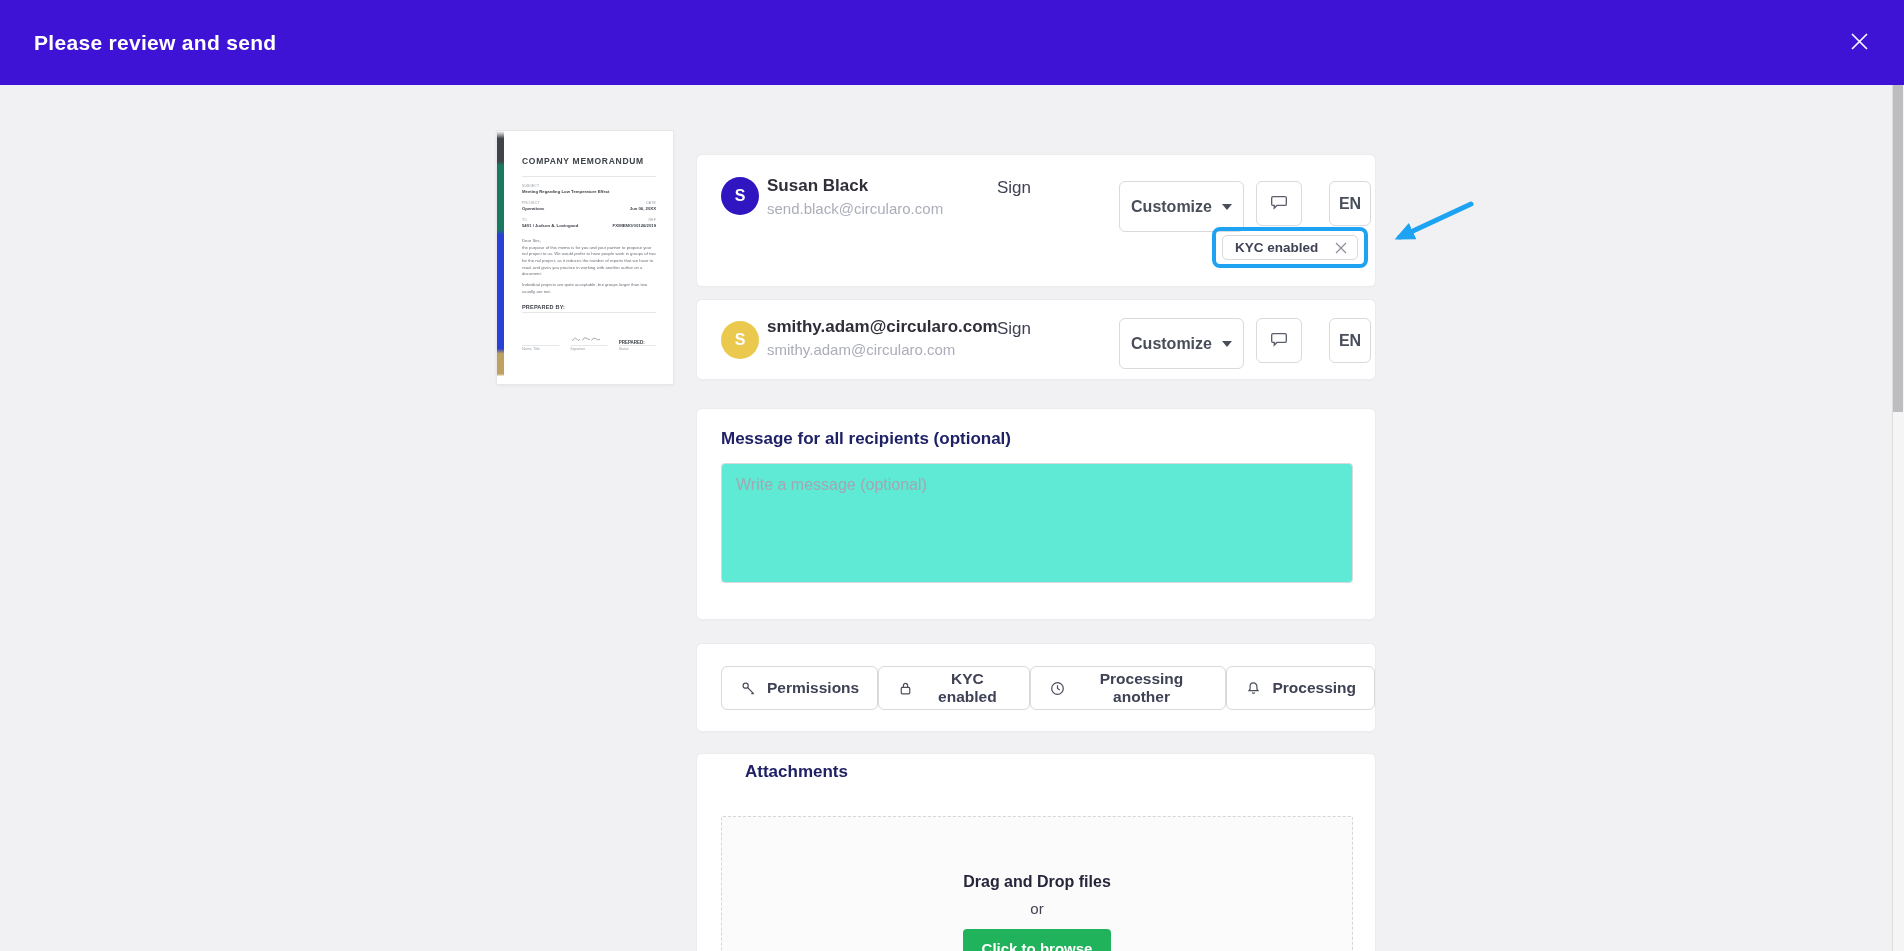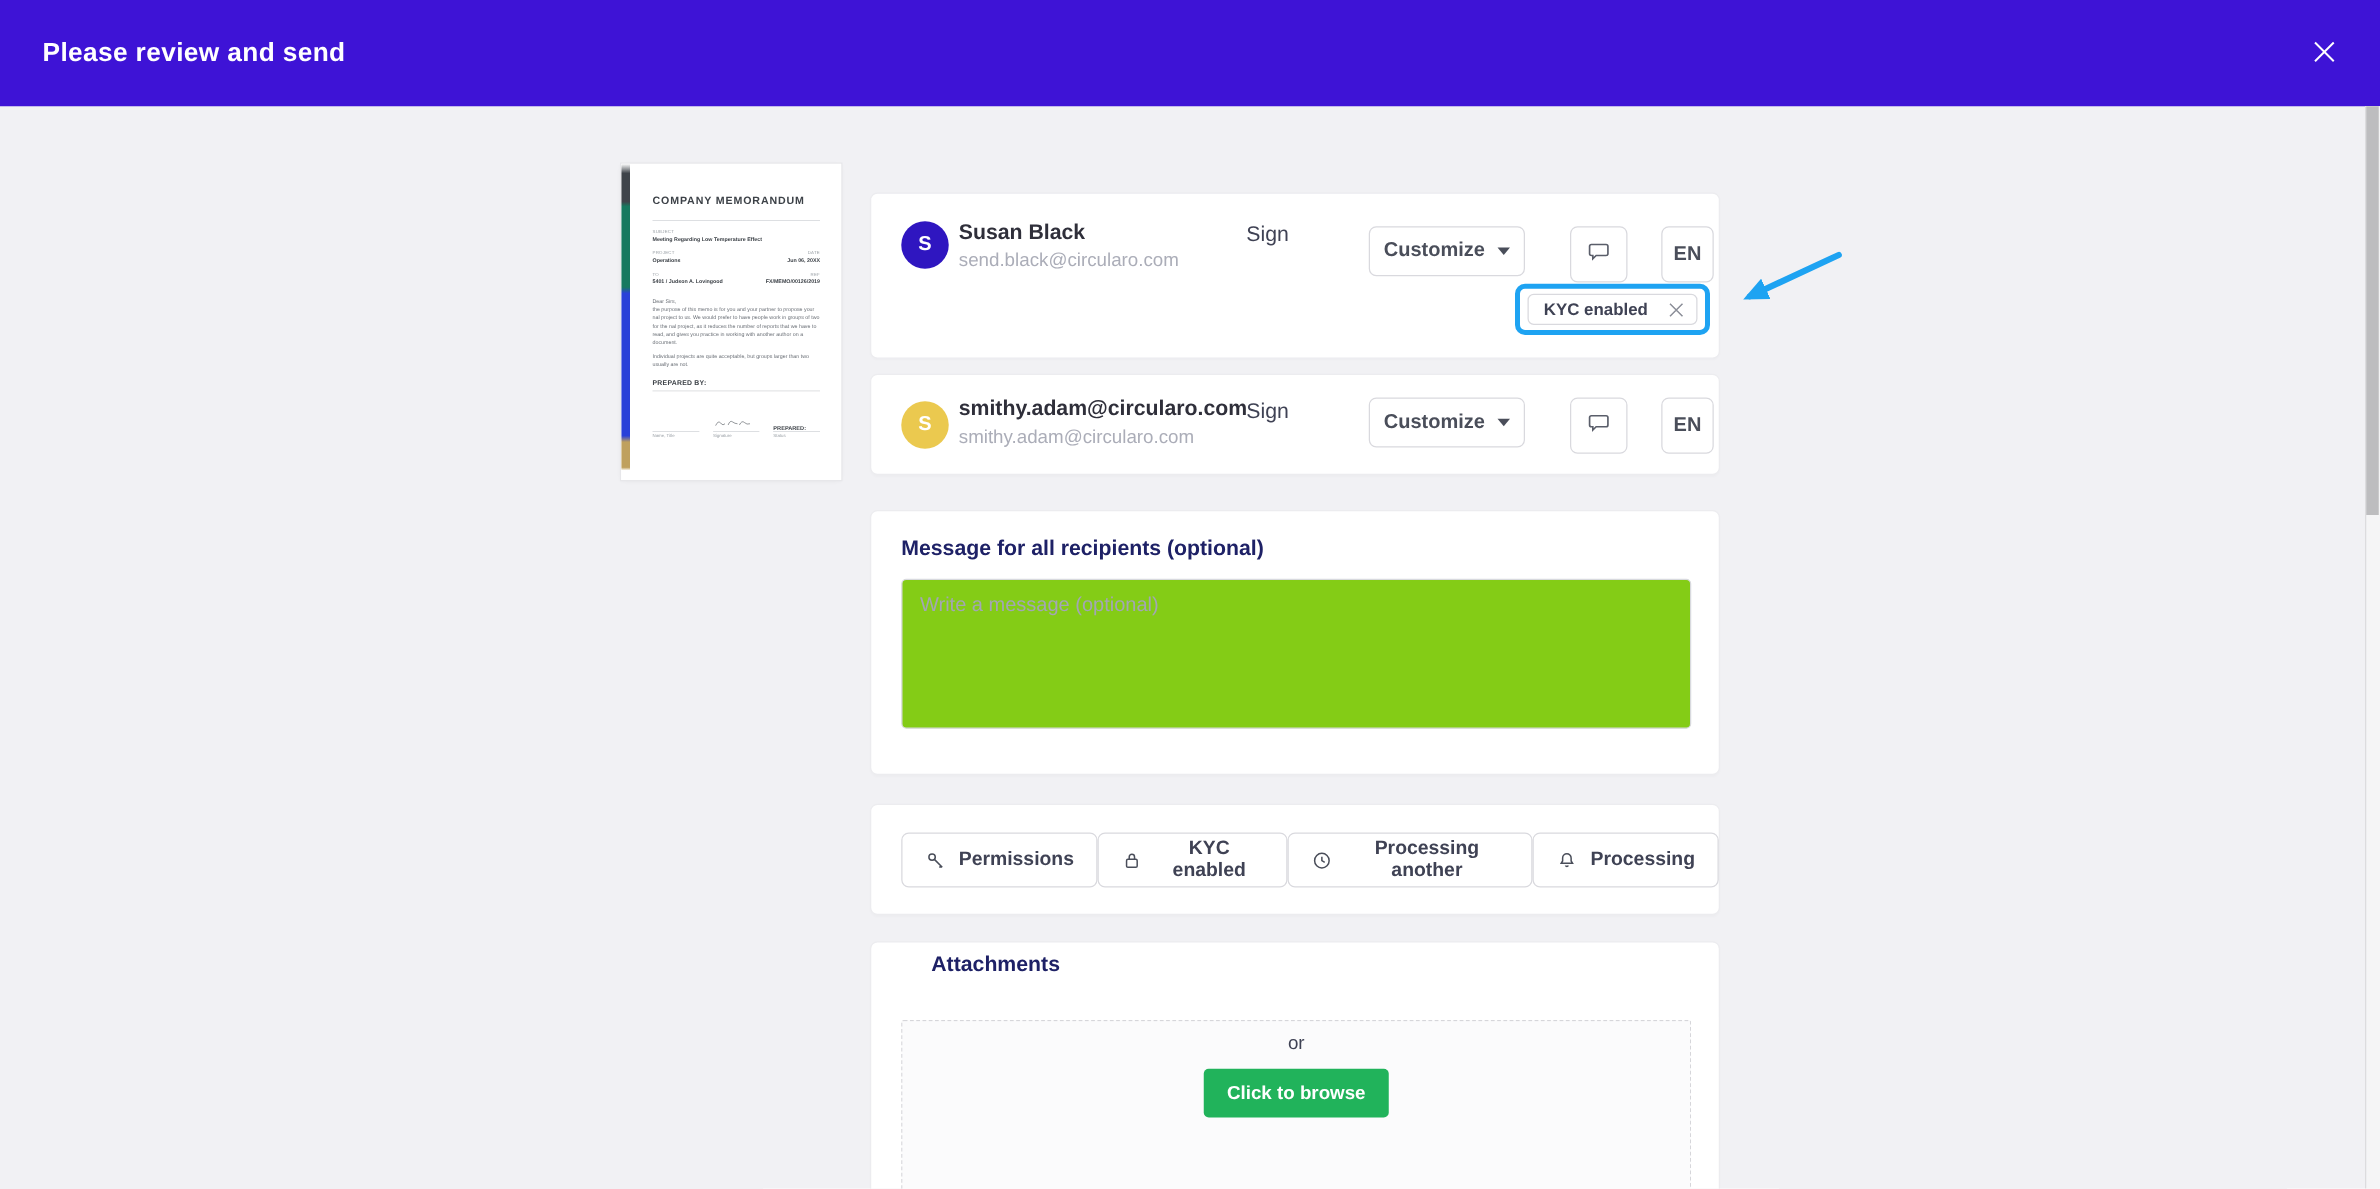--- a/index.html
+++ b/index.html
@@ -56,39 +56,39 @@
     color:#fff; font-size:16px; font-weight:700; display:flex; align-items:center; justify-content:center; }
   .avatar-purple { background:#2f16c0; }
   .avatar-yellow { background:#ebc94f; }
   .r-name { position:absolute; left:70px; font-size:17px; font-weight:700; color:#2f2f3a; }
   .r-email { position:absolute; left:70px; font-size:15px; color:#abadb8; }
   .r-role { position:absolute; left:300px; font-size:17px; color:#3f4254; }
 
   .ui-btn { position:absolute; background:#fff; border:1px solid #d9d9de; border-radius:6px;
     color:#4a4e5a; font-size:16px; font-weight:700; display:flex; align-items:center;
     justify-content:center; gap:10px; cursor:pointer; font-family:inherit; }
-  .btn-customize { left:398px; width:125px; height:40px;text-align:center; }
+  .btn-customize { left:422px; width:125px; height:51px;text-align:center; }
   .btn-comment   { left:559px; width:46px;  height:45px; }
   .btn-lang      { left:632px; width:42px;  height:45px; }
   .caret-down { width:0; height:0; border-left:5px solid transparent; border-right:5px solid transparent;
     border-top:6px solid #4a4e5a; }
 
   .kyc-highlight { position:absolute; left:515px; top:72px; width:156px; height:41px;
     border:4px solid #1ea3f2; border-radius:8px; }
   .kyc-tag { position:absolute; inset:4px 6px; background:#fff; border:1px solid #d9d9de; border-radius:5px;
     display:flex; align-items:center; justify-content:space-between; padding:0 9px 0 12px;
     font-size:13.5px; font-weight:600; color:#3f4254; }
   .tag-x { display:flex; align-items:center; cursor:pointer; }
 
   .anno-arrow { position:absolute; left:1378px; top:196px; width:100px; height:60px; pointer-events:none; }
 
   .section-heading { position:absolute; left:24px; top:20px; font-size:17px; font-weight:700; color:#1e2166; }
   .msg-area { position:absolute; left:24px; top:54px; width:632px; height:120px; resize:none;
     border:1px solid #d8d9de; border-radius:4px; padding:12px 14px; font-size:16px; color:#3f4254;
-    font-family:inherit; outline:none; background:#84cc16; }
+    font-family:inherit; outline:none; background:#5eead4; }
   .msg-area::placeholder { color:#a3a6b4; }
 
   .opts-row { position:absolute; left:24px; top:22px; display:flex; }
   .opt-btn { height:44px; padding:0 18px; background:#fff; border:1px solid #d9d9de; border-radius:6px;
     font-size:15.5px; font-weight:700; color:#3f4254; display:inline-flex; align-items:center; gap:10px;
     cursor:pointer; font-family:inherit; }
   .opt-icon { display:flex; align-items:center; color:#4a4e5a; }
 
   .dropzone { position:absolute; left:24px; top:62px; width:632px; height:200px;
     border:1px dashed #d6d6da; border-radius:2px; background:#fbfbfc; text-align:center; cursor:pointer; }
@@ -288,18 +288,19 @@
           </svg>
         </span>
         <span>Processing</span>
       </button>
     </div>
   </div>
 
   <div class="card card-att">
     <div class="section-heading" style="top:8px;margin-left:24px;">Attachments</div>
     <div class="dropzone">
+      <div class="dz-title">Drag and Drop files</div>
       <div class="dz-or">or</div>
       <button class="dz-btn">Click to browse</button>
     </div>
   </div>
 
 </div>
 
 </body></html>

